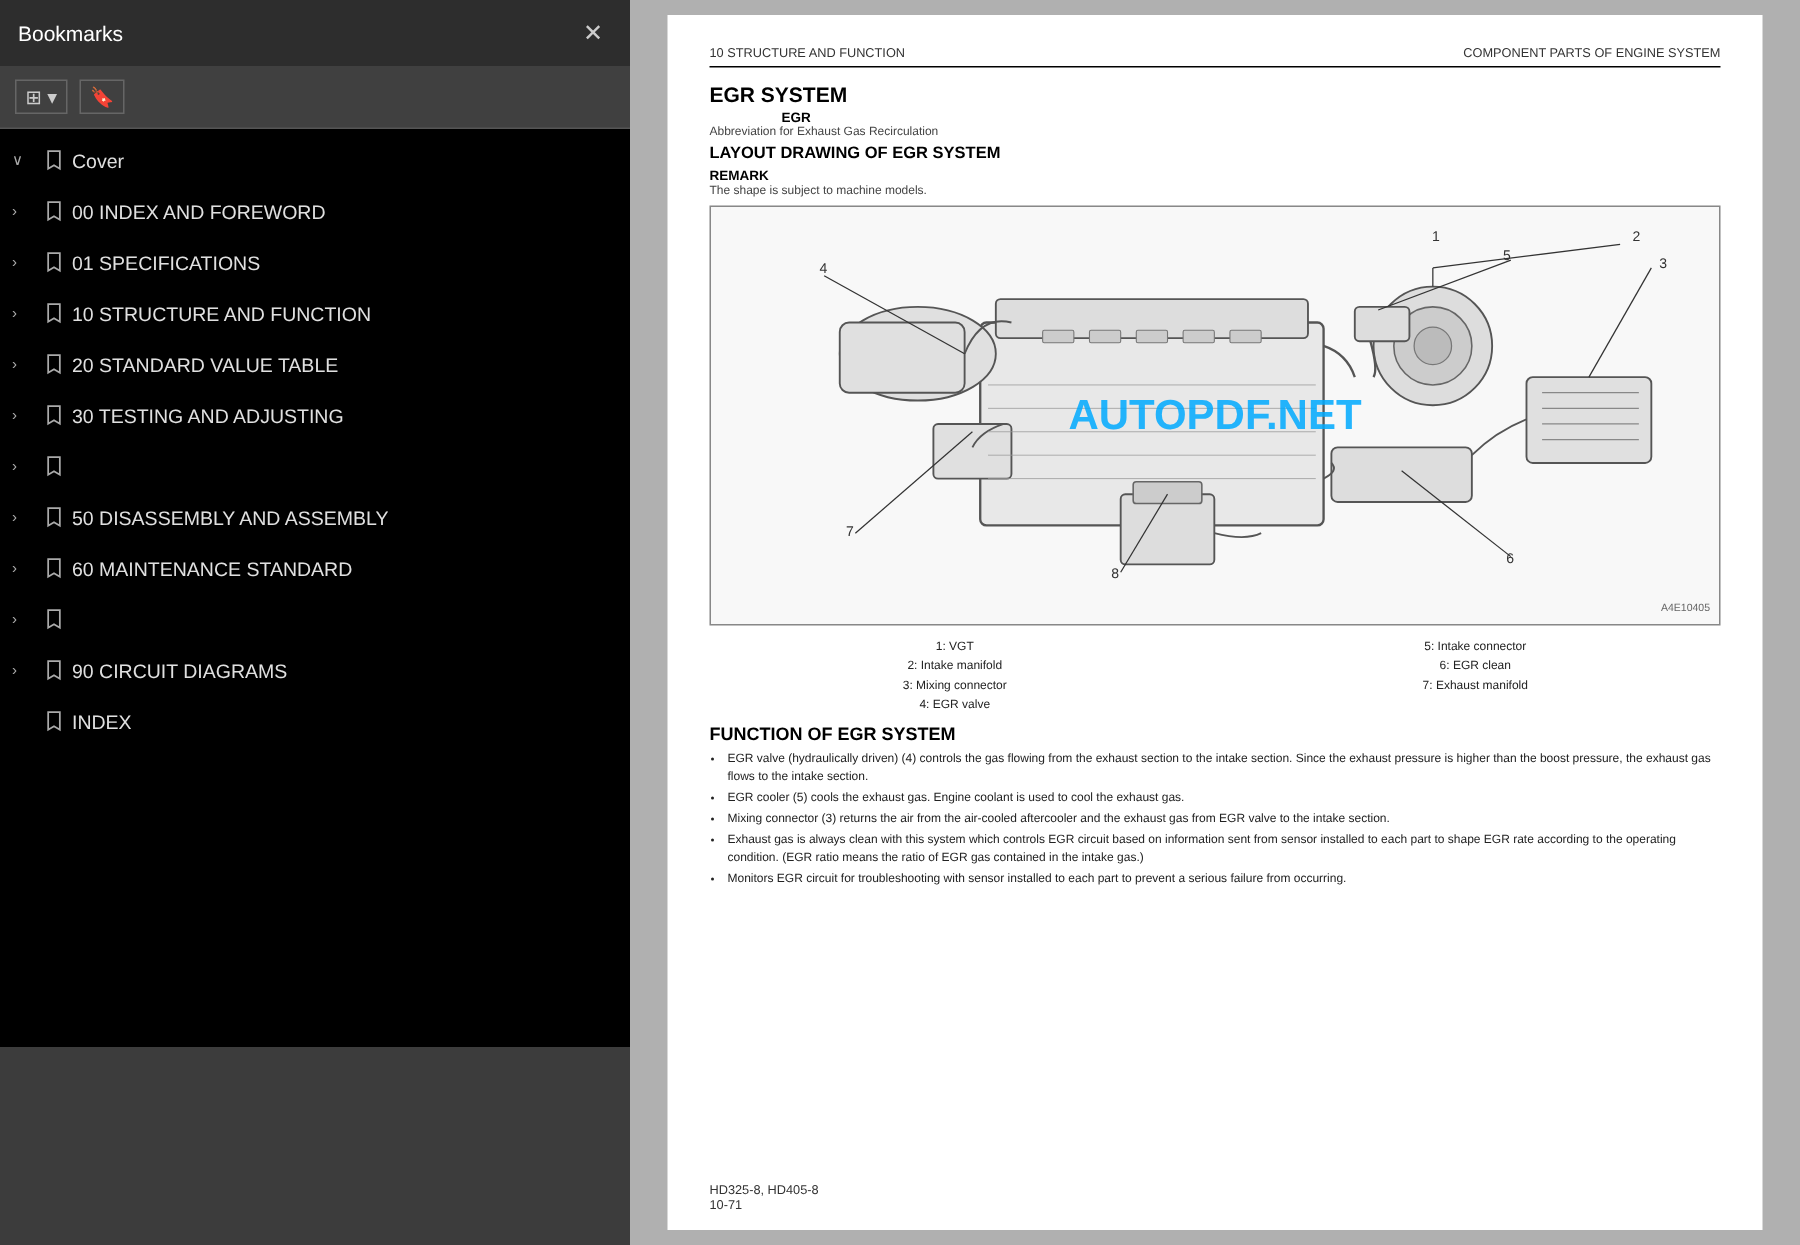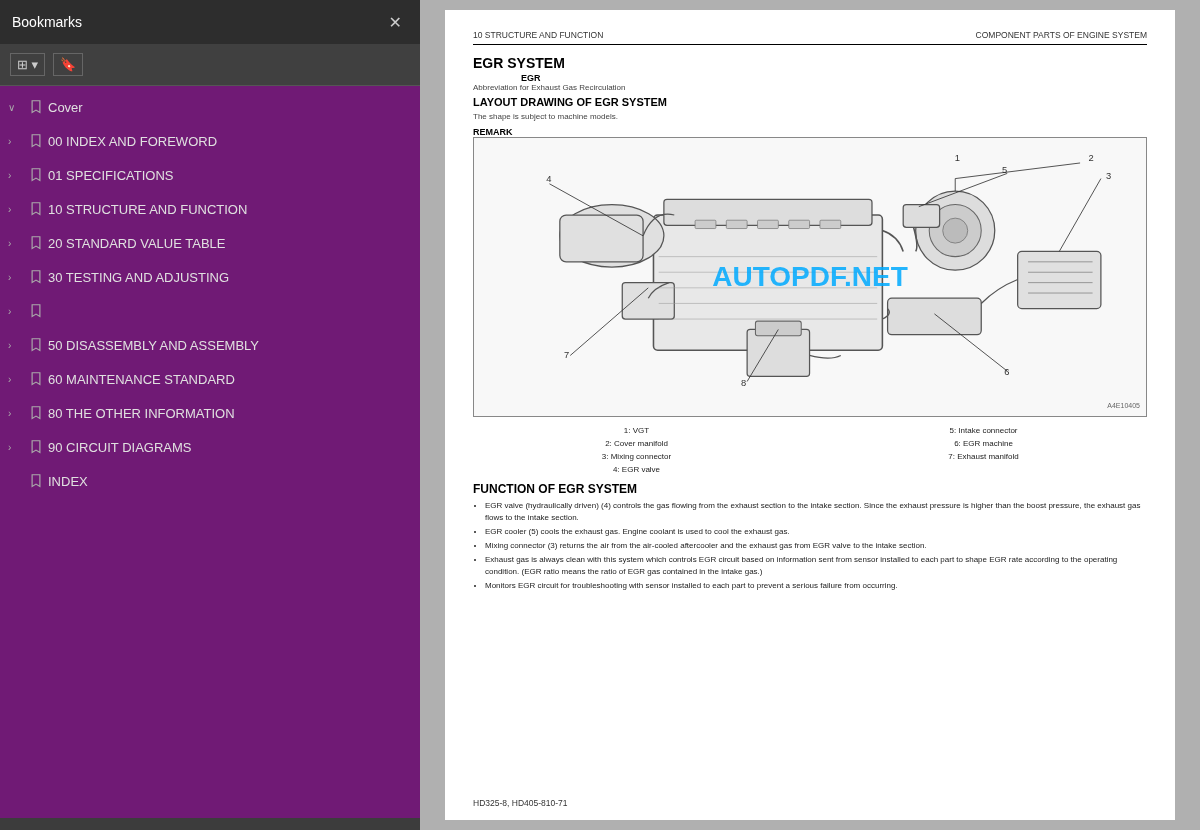--- a/index.html
+++ b/index.html
@@ -2,24 +2,24 @@
 <html><head>
   <meta charset="utf-8">
   <style>
     * { box-sizing: border-box; margin: 0; padding: 0; }
     body { font-family: 'Segoe UI', Arial, sans-serif; background: #3c3c3c; display: flex; width: 1200px; height: 830px; overflow: hidden; }
 
     
     #sidebar {
       width: 420px;
       min-width: 420px;
-      background: #701a75;
+      background: #000000;
       display: flex;
       flex-direction: column;
-      height: 818px;
+      height: 698px;
       overflow: hidden;
     }
 
     #sidebar-header {
       background: #2d2d2d;
       padding: 8px 12px;
       display: flex;
       align-items: center;
       justify-content: space-between;
       height: 44px;
@@ -218,24 +218,25 @@
       line-height: 1.5;
       margin-bottom: 2px;
     }
 
     #page-footer {
       position: absolute;
       bottom: 12px;
       left: 28px;
       right: 16px;
       display: flex;
-      justify-content: flex-start;
+      justify-content: center;
       font-size: 8.5px;
       color: #333;
       border-top: none;
+      flex-direction: column;
     }
 
     
     #bookmarks-list::-webkit-scrollbar { width: 6px; }
     #bookmarks-list::-webkit-scrollbar-track { background: #404040; }
     #bookmarks-list::-webkit-scrollbar-thumb { background: #666; }
   </style>
 </head>
 <body>
 
@@ -330,21 +331,20 @@
         </span>
         <span class="bookmark-label">60 MAINTENANCE STANDARD</span>
       </div>
       <div class="bookmark-item indent-1">
         <span class="expand-arrow">›</span>
         <span class="bookmark-icon">
           <svg viewBox="0 0 14 18" xmlns="http://www.w3.org/2000/svg">
       <path d="M2 1 h10 v15 l-5-3 -5 3 z" fill="none" stroke="#aaa" stroke-width="1.5"></path>
     </svg>
         </span>
-        <span class="bookmark-label">80 THE OTHER INFORMATION</span>
       </div>
       <div class="bookmark-item indent-1">
         <span class="expand-arrow">›</span>
         <span class="bookmark-icon">
           <svg viewBox="0 0 14 18" xmlns="http://www.w3.org/2000/svg">
       <path d="M2 1 h10 v15 l-5-3 -5 3 z" fill="none" stroke="#aaa" stroke-width="1.5"></path>
     </svg>
         </span>
         <span class="bookmark-label">90 CIRCUIT DIAGRAMS</span>
       </div>
@@ -365,22 +365,22 @@
 
     <div id="page-header">
       <span>10 STRUCTURE AND FUNCTION</span>
       <span>COMPONENT PARTS OF ENGINE SYSTEM</span>
     </div>
 
     <div id="content-title">EGR SYSTEM</div>
     <div id="egr-label">EGR</div>
     <div id="egr-desc">Abbreviation for Exhaust Gas Recirculation</div>
     <div id="layout-title">LAYOUT DRAWING OF EGR SYSTEM</div>
+    <div id="remark-label">REMARK</div>
     <div id="remark-text">The shape is subject to machine models.</div>
-    <div id="remark-label">REMARK</div>
 
     <div id="diagram-box">
       <div id="autopdf-watermark">AUTOPDF.NET</div>
       <div id="diagram-image">
 
         <svg viewBox="0 0 620 240" xmlns="http://www.w3.org/2000/svg">
 
           <rect x="0" y="0" width="620" height="240" fill="#f8f8f8"></rect>
 
           <rect x="160" y="60" width="220" height="130" rx="4" ry="4" fill="#e8e8e8" stroke="#555" stroke-width="1.5"></rect>
@@ -453,22 +453,22 @@
           <line x1="165" y1="145" x2="375" y2="145" stroke="#999" stroke-width="0.5"></line>
           <line x1="165" y1="160" x2="375" y2="160" stroke="#999" stroke-width="0.5"></line>
         </svg>
       </div>
       <div id="diagram-ref" style="position:absolute;bottom:3px;right:6px;font-size:7px;color:#666;">A4E10405</div>
     </div>
 
     <div class="parts-list" id="parts-list-container">
     <div class="part-item">1: VGT</div>
         <div class="part-item">5: Intake connector</div>
-        <div class="part-item">2: Cover manifold</div>
-        <div class="part-item">6: EGR machine</div>
+        <div class="part-item">2: Intake manifold</div>
+        <div class="part-item">6: EGR clean</div>
         <div class="part-item">3: Mixing connector</div>
         <div class="part-item">7: Exhaust manifold</div>
         <div class="part-item">4: EGR valve</div>
         <div class="part-item"></div>
       </div>
 
     <div id="function-title">
       <span class="function-title-bold">FUNCTION</span>
       <span> OF EGR SYSTEM</span>
     </div>

